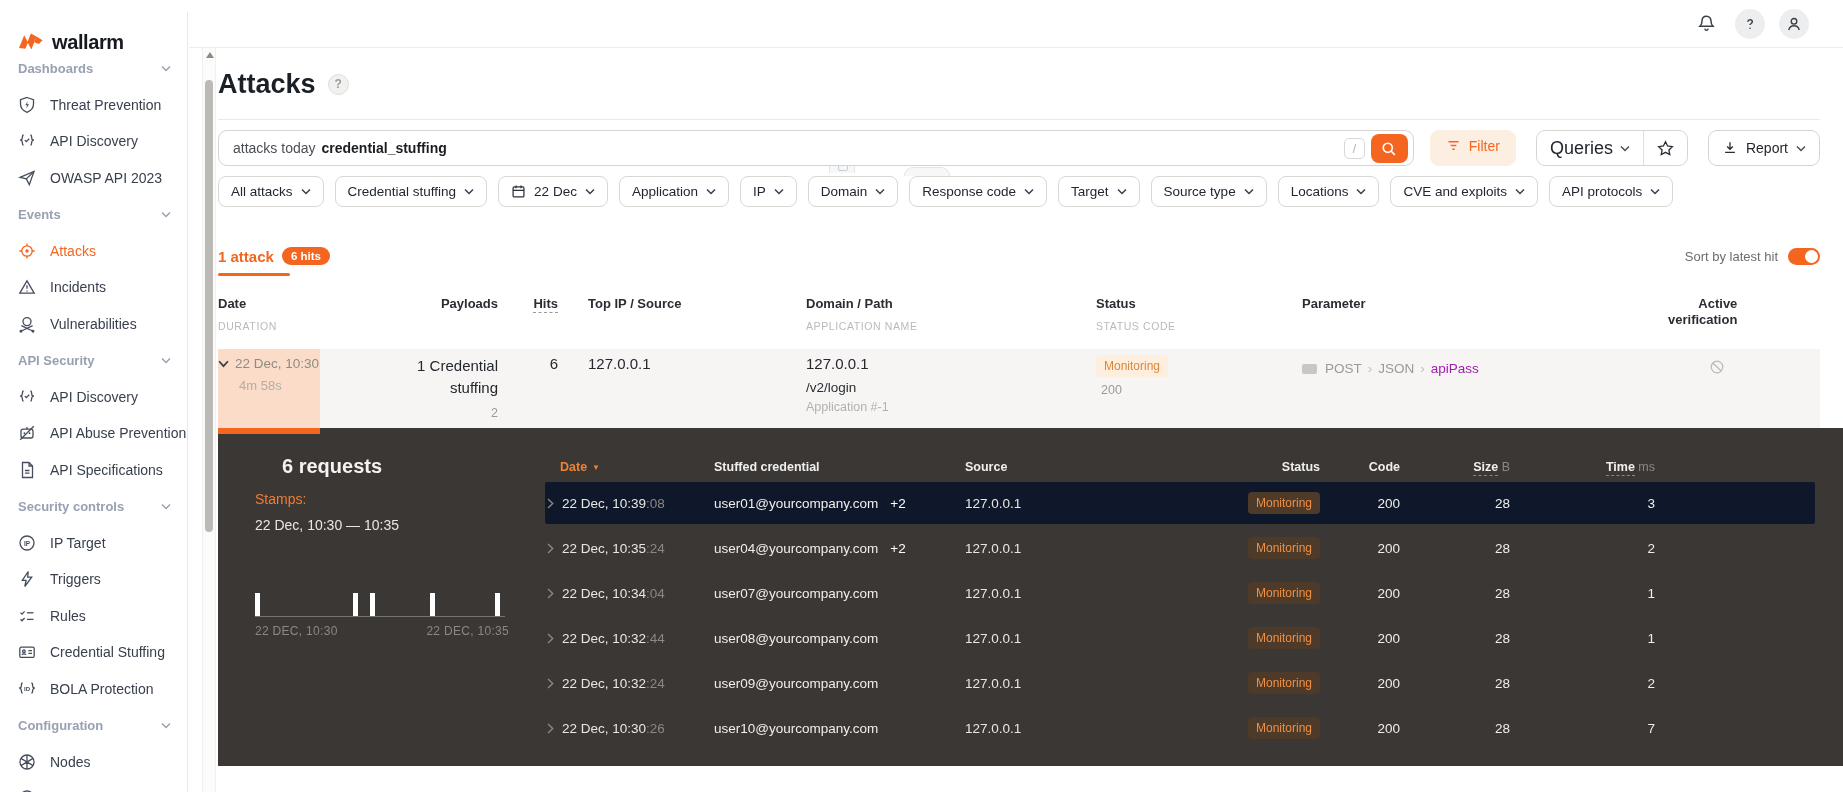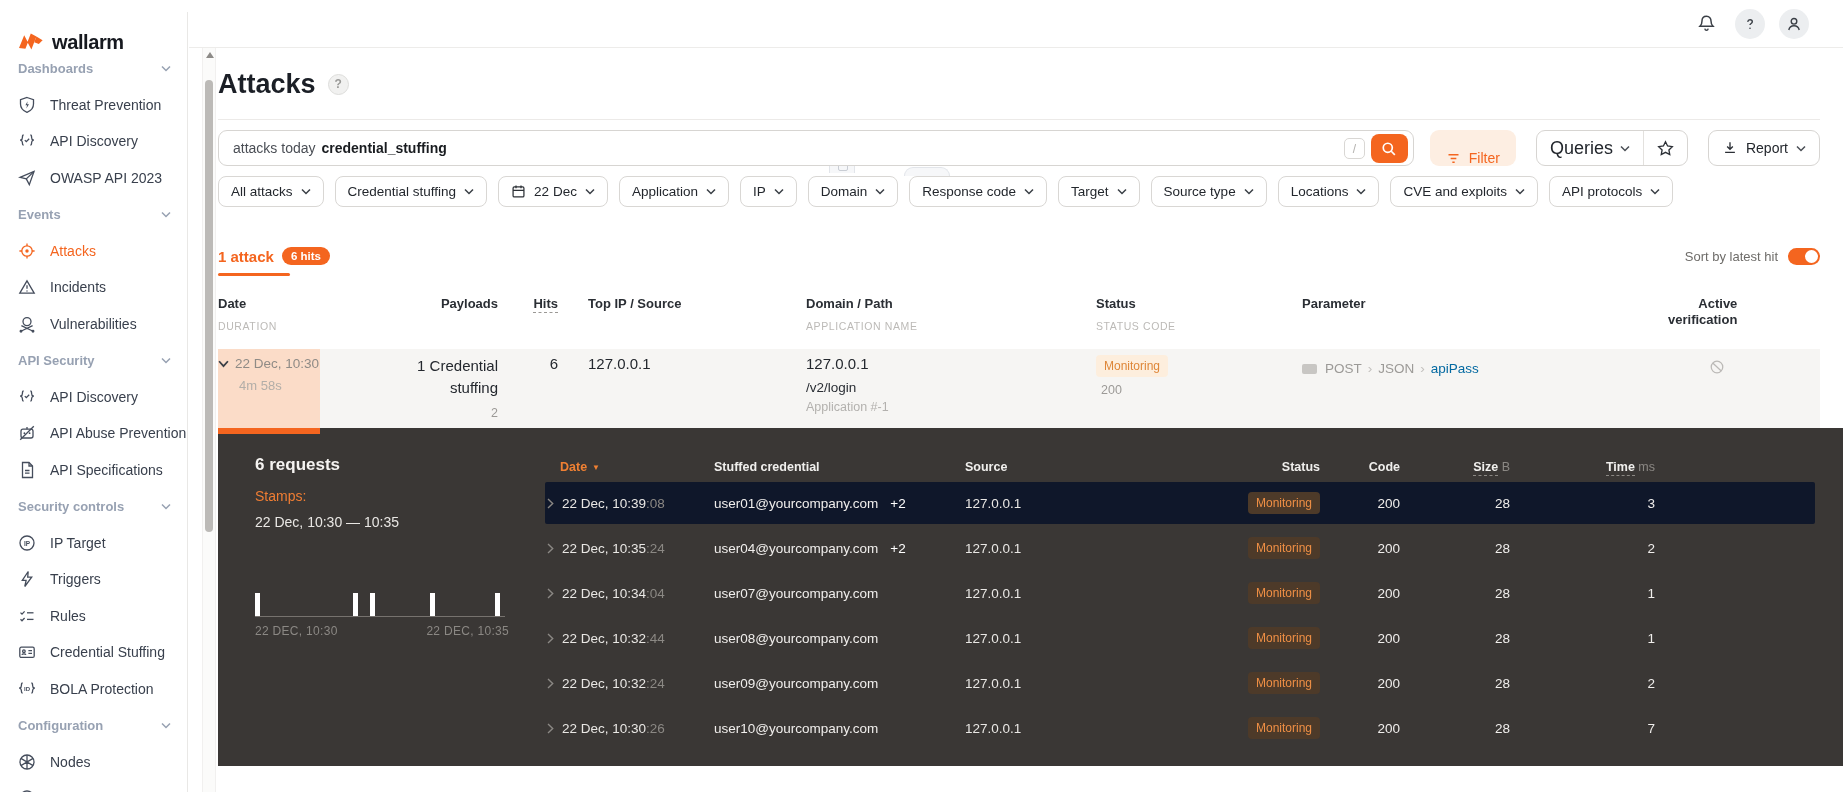--- a/index.html
+++ b/index.html
@@ -41,21 +41,21 @@
   .help-bub { width:21px; height:21px; border-radius:50%; background:#f1f1f0; border:1px solid #dddddb; color:#9a9a98; font-size:12px; font-weight:bold; display:flex; align-items:center; justify-content:center; }
   .h-div { height:1px; background:#eceae8; margin-top:12px; }
 
   
   .search-row { margin-top:10px; display:flex; align-items:center; height:36px; }
   .search-box { position:relative; flex:1; height:36px; border:1px solid #d7d5d2; border-radius:9px; display:flex; align-items:center; padding:0 84px 0 14px; font-size:14px; cursor:text; background:#fff; }
   .q-prefix { color:#4a4e55; margin-right:6px; }
   .q-term { color:#191c20; font-weight:bold; }
   .kbd { position:absolute; right:48px; top:7px; width:21px; height:21px; border:1px solid #d9d7d4; border-radius:5px; color:#b3b1ae; font-size:12px; display:flex; align-items:center; justify-content:center; }
   .search-btn { position:absolute; right:5px; top:3px; width:37px; height:29px; border-radius:8px; background:#f4651f; display:flex; align-items:center; justify-content:center; cursor:pointer; border:none; }
-  .filter-btn { margin-left:16px; height:36px; padding:0 16px; border-radius:9px; background:#fdeee2; color:#f4651f; font-size:14px; display:flex; align-items:flex-end; gap:8px; cursor:pointer; border:none; }
+  .filter-btn { margin-left:16px; height:36px; padding:8px 16px; border-radius:9px; background:#fdeee2; color:#f4651f; font-size:14px; display:flex; align-items:flex-start; gap:8px; cursor:pointer; border:none; }
   .grp { margin-left:20px; height:36px; border:1px solid #d7d5d2; border-radius:9px; display:flex; align-items:stretch; background:#fff; }
   .grp-seg { display:flex; align-items:center; gap:7px; padding:0 13px; font-size:18px; color:#23272d; cursor:pointer; }
   .grp-seg + .grp-seg { border-left:1px solid #e3e1de; }
   .report-btn { margin-left:20px; height:36px; border:1px solid #d7d5d2; border-radius:9px; background:#fff; display:flex; align-items:center; gap:8px; padding:0 13px; font-size:14px; color:#23272d; cursor:pointer; }
   .chev { width:10px; height:7px; }
 
   
   .ghost1 { position:absolute; left:640px; top:158px; width:26px; height:15px; border:1px solid #e2e5ea; border-bottom:none; border-radius:6px 6px 0 0; background:#f6f7f9; z-index:0; }
   .ghost1::after { content:""; position:absolute; left:8px; top:4px; width:8px; height:6px; border:1px solid #c9cdd4; border-radius:2px; }
   .ghost2 { position:absolute; left:715px; top:167px; width:46px; height:9px; border:1px solid #e2e5ea; border-bottom:none; border-radius:9px 9px 0 0; background:#f6f7f9; z-index:0; }
@@ -103,28 +103,28 @@
   .cell-dom .d1 { font-size:15px; color:#24282e; }
   .cell-dom .d2 { font-size:13.5px; color:#2a2e34; margin-top:8px; }
   .cell-dom .d3 { font-size:12.5px; color:#b3b1ae; margin-top:5px; }
   .cell-st { padding-left:8px; }
   .badge-lt { display:inline-block; background:#fdeedd; color:#de8638; font-size:12px; border-radius:4px; padding:4px 8px; }
   .cell-st .code { font-size:12.5px; color:#9c9a97; margin-top:6px; padding-left:5px; }
   .cell-par { padding-left:4px; display:flex; align-items:flex-start; gap:8px; padding-top:12px !important; font-size:13.5px; }
   .par-ic { width:15px; height:10px; background:#c8c6c3; border-radius:2px; margin-top:3px; }
   .par-gray { color:#9c9a97; }
   .par-sep { color:#c3c1be; margin:0 6px; }
-  .par-name { color:#0369a1; }
+  .par-name { color:#a21caf; }
   .cell-ver { text-align:right; padding-right:95px; padding-top:10px !important; color:#bbb9b6; }
   .cell-ver svg { display:inline-block; }
 
   
   .panel { position:relative; height:338px; background:#3a3735; margin-right:-23px; z-index:1; }
   .p-summary { position:absolute; left:37px; top:0; width:270px; }
-  .p-req { margin-top:27px; font-size:17px; font-weight:bold; color:#f5f3f1; }
+  .p-req { margin-top:27px; font-size:20px; font-weight:bold; color:#f5f3f1;margin-left:27px; }
   .p-stamps { margin-top:13px; font-size:14px; color:#ef7d33; cursor:pointer; }
   .p-range { margin-top:10px; font-size:14px; color:#e9e7e4; }
   .hist { position:absolute; left:37px; top:166px; width:250px; height:23px; border-bottom:1px solid #76726e; }
   .hbar { position:absolute; bottom:0; width:5px; background:#fff; }
   .hist-labels { position:absolute; left:37px; top:196px; width:254px; display:flex; justify-content:space-between; }
   .hist-labels span { font-size:12px; color:#8b8884; letter-spacing:0.3px; }
 
   .p-table { position:absolute; left:327px; right:28px; top:0; }
   .d-grid { display:grid; grid-template-columns:165px 240px 240px 130px 80px 110px 145px 1fr; align-items:center; }
   .d-head { margin-top:30px; height:18px; font-size:12.5px; font-weight:bold; color:#f0efed; }

